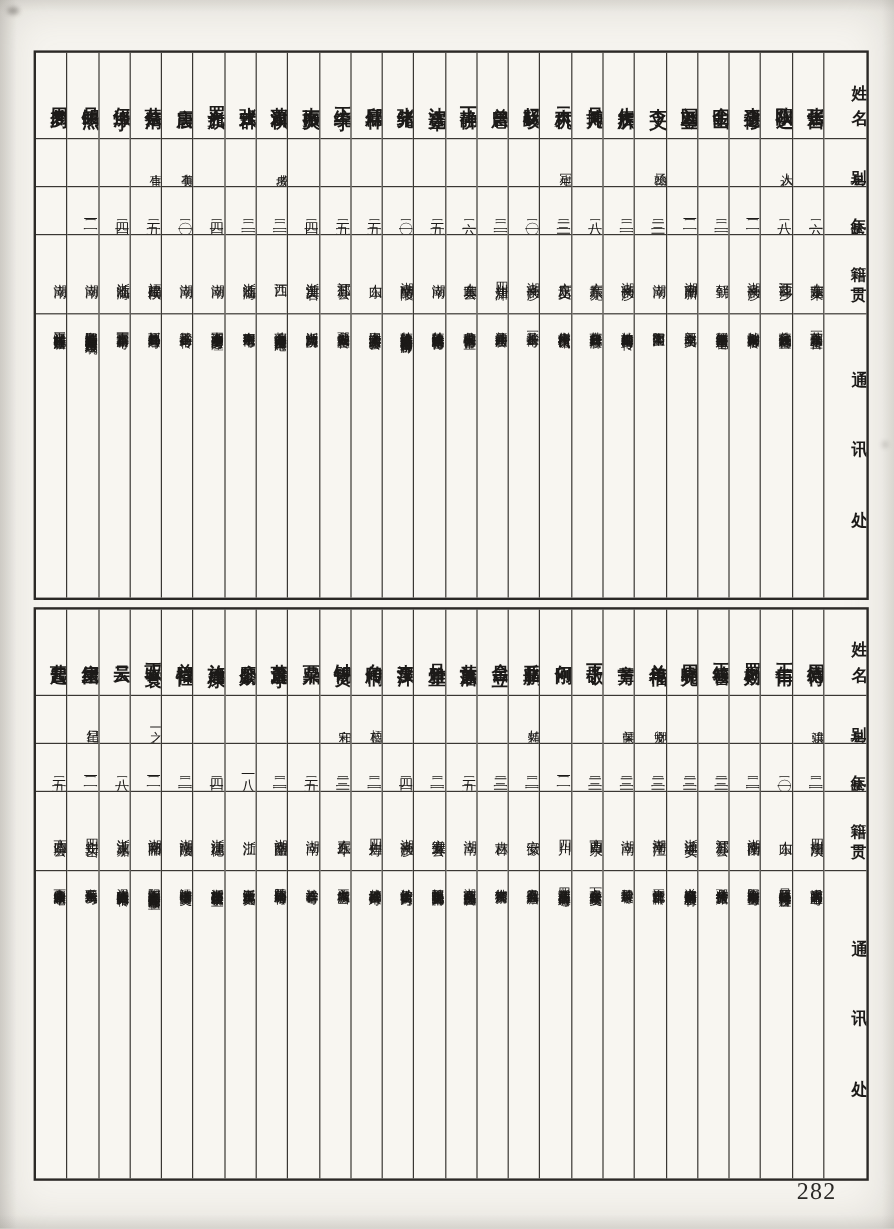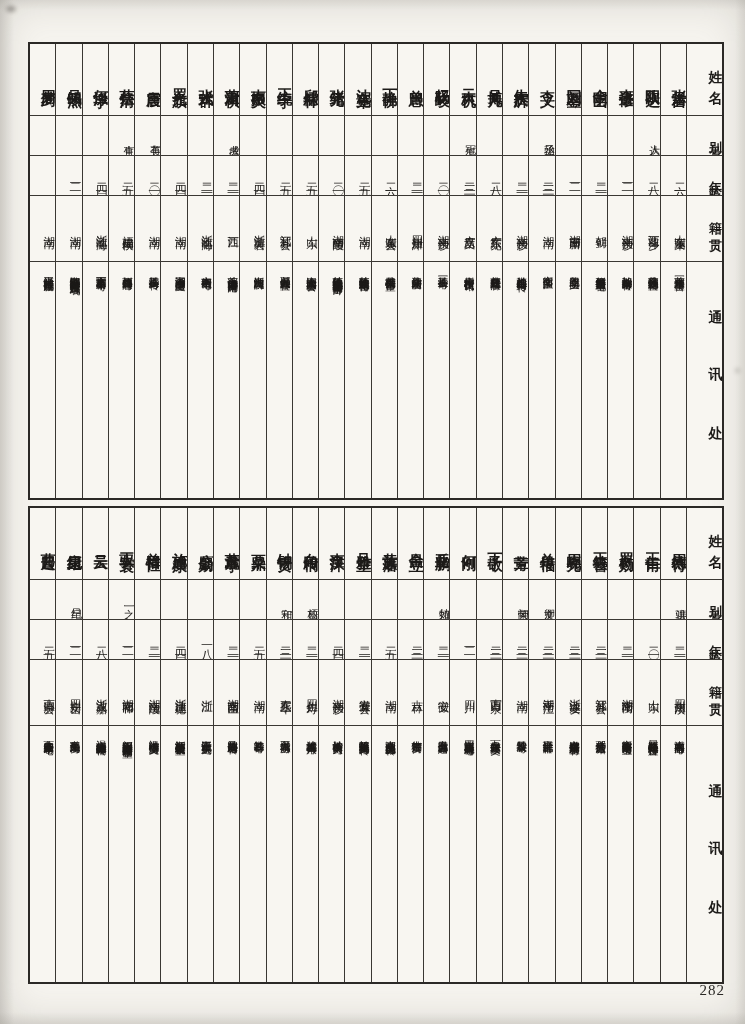--- a/index.html
+++ b/index.html
@@ -61,22 +61,22 @@
 
   
   .hdr .cell{font-weight:700;}
   .hdr .cell-name  {font-size:14px;letter-spacing:1.5em;}
   .hdr .cell-alias {font-size:13px;letter-spacing:.35em;line-height:1;}
   .hdr .cell-age   {font-size:13px;letter-spacing:.35em;}
   .hdr .cell-native{font-size:13px;letter-spacing:1.3em;}
   .hdr .cell-addr  {font-size:14px;letter-spacing:4.2em;text-align:center;padding-top:14px;}
 
   .page-number{
-    position:absolute;right:20px;top:982px;
-    font-size:15px;letter-spacing:1px;color:#2b2926;
+    position:absolute;right:48px;top:982px;
+    font-size:20px;letter-spacing:1px;color:#2b2926;
     font-family:"Liberation Serif", serif;
   }
 </style>
 </head>
 <body>
 
 <div class="page">
   <div class="scan-edge"></div>
   <div class="smudge" style="left:6px;top:6px;width:10px;height:6px;"></div>
   <div class="smudge" style="left:735px;top:368px;width:5px;height:5px;opacity:.25;"></div>

